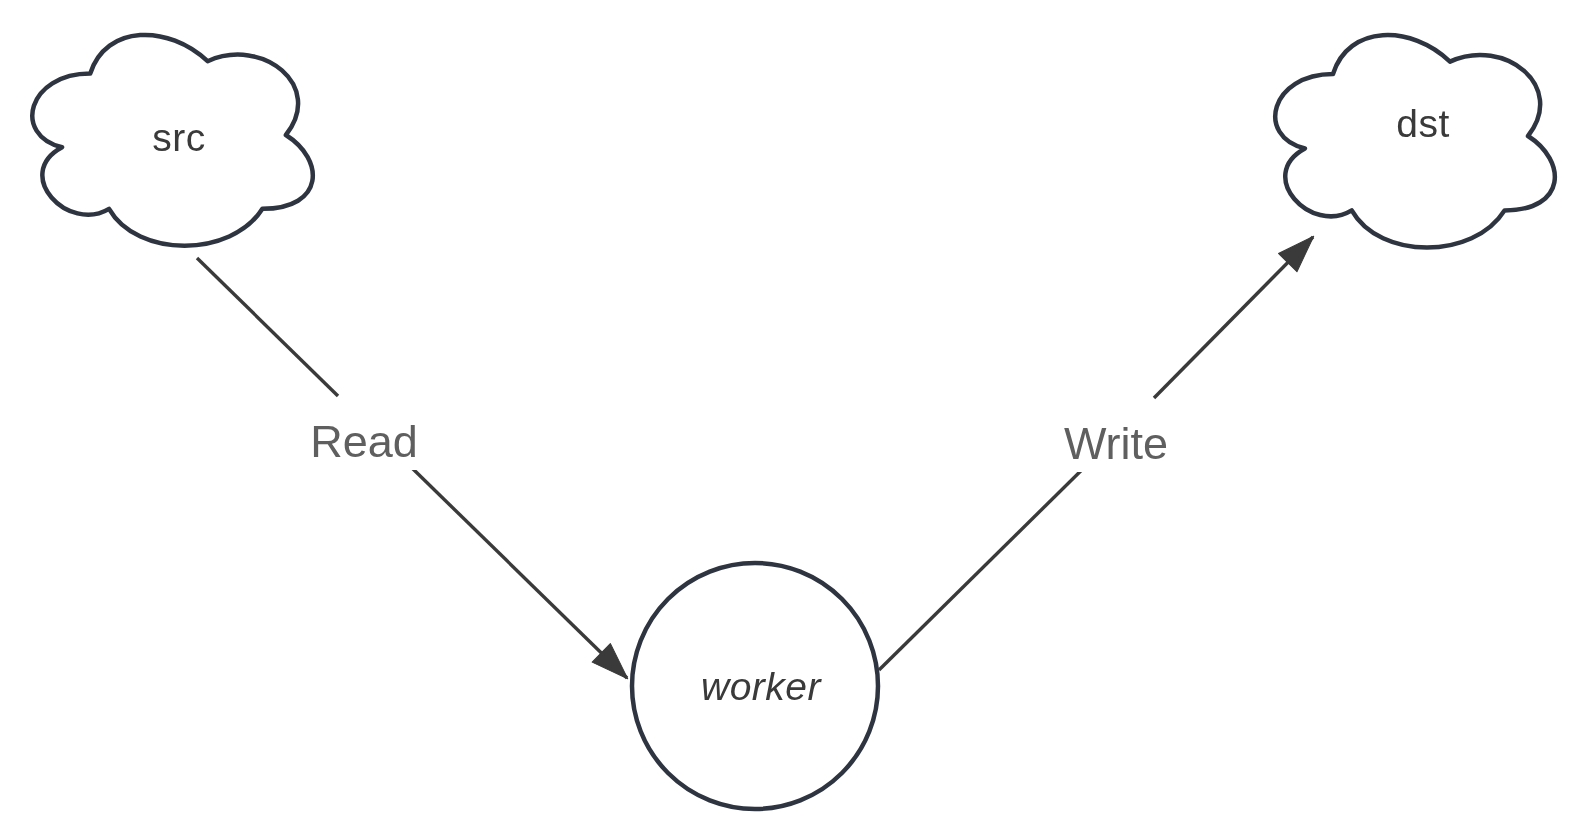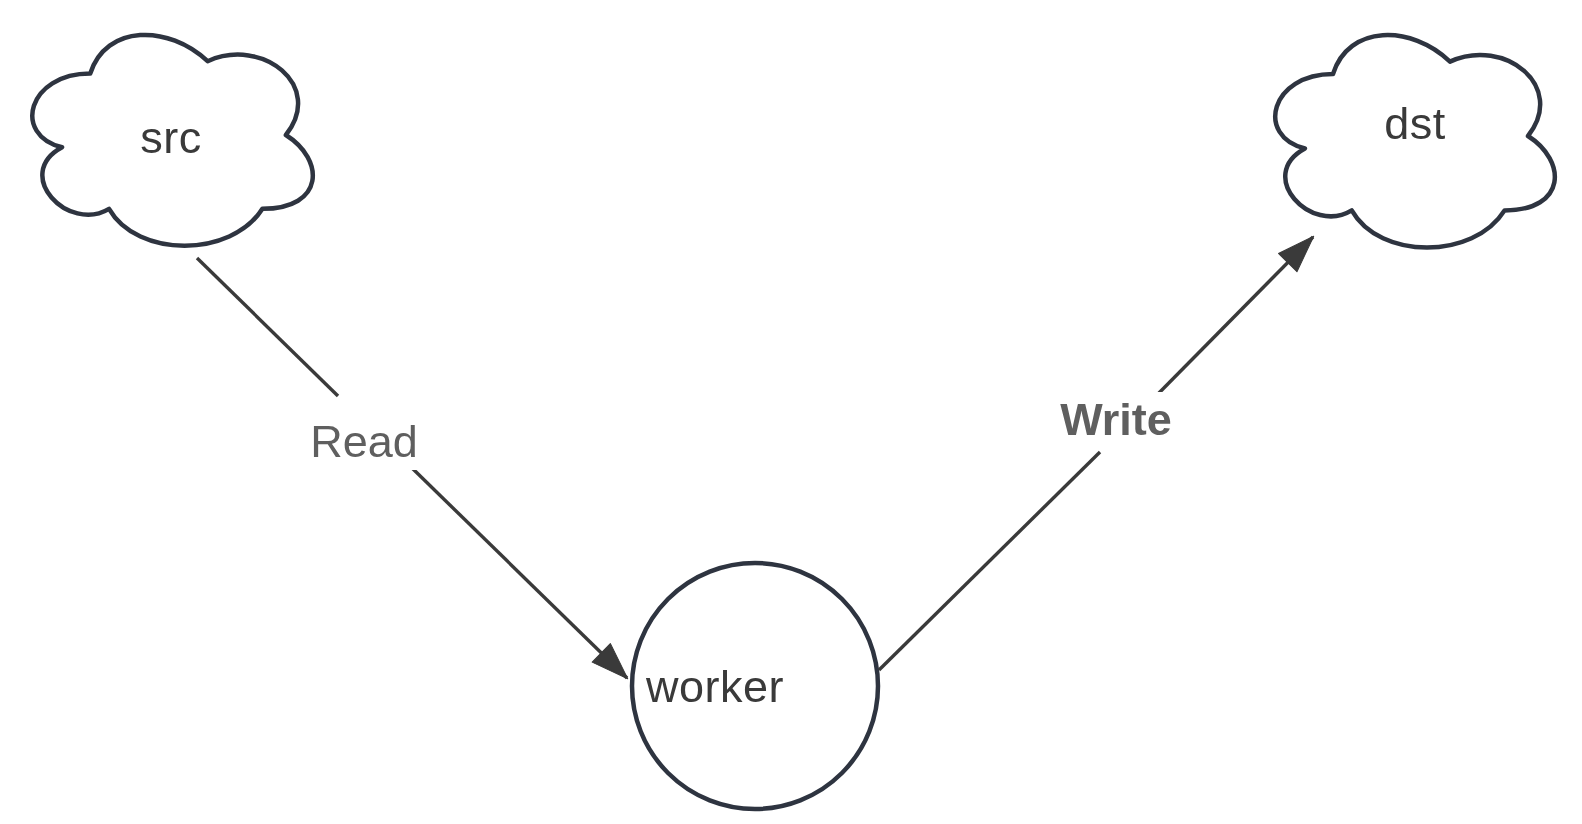--- a/index.html
+++ b/index.html
@@ -19,23 +19,24 @@
     left: 0;
     top: 0;
   }
   .label {
     position: absolute;
     transform: translate(-50%, -50%);
     white-space: nowrap;
     text-align: center;
   }
   .node-label {
-    font-size: 45px;
+    font-size: 39px;
     color: #3a3a3a;
     letter-spacing: 0.5px;
+    margin-left: 8px;
   }
   .edge-label {
     font-size: 45px;
     color: #5f5f5f;
     background: #ffffff;
     padding: 2px 10px;
   }
 </style>
 </head>
 <body>
@@ -59,19 +60,19 @@
   </g>
 
   <g stroke-width="3.4" fill="none" stroke="#3a3a3a">
     <path d="M879,670 L1100,452"></path>
     <path d="M1154,398 L1313,237" marker-end="url(#arrowhead)"></path>
   </g>
 </svg>
 
 <div class="label node-label" style="left:171px; top:138px;">src</div>
 
-<div class="label node-label" style="left:715px; top:687px;">worker</div>
+<div class="label node-label" style="left:753px; top:687px;font-style:italic;">worker</div>
 
 <div class="label node-label" style="left:1415px; top:124px;">dst</div>
 
 <div class="label edge-label" style="left:364px; top:442px;text-align:center;">Read</div>
 
-<div class="label edge-label" style="left:1116px; top:420px;font-weight:bold;">Write</div>
+<div class="label edge-label" style="left:1116px; top:444px;">Write</div>
 
 </body></html>

